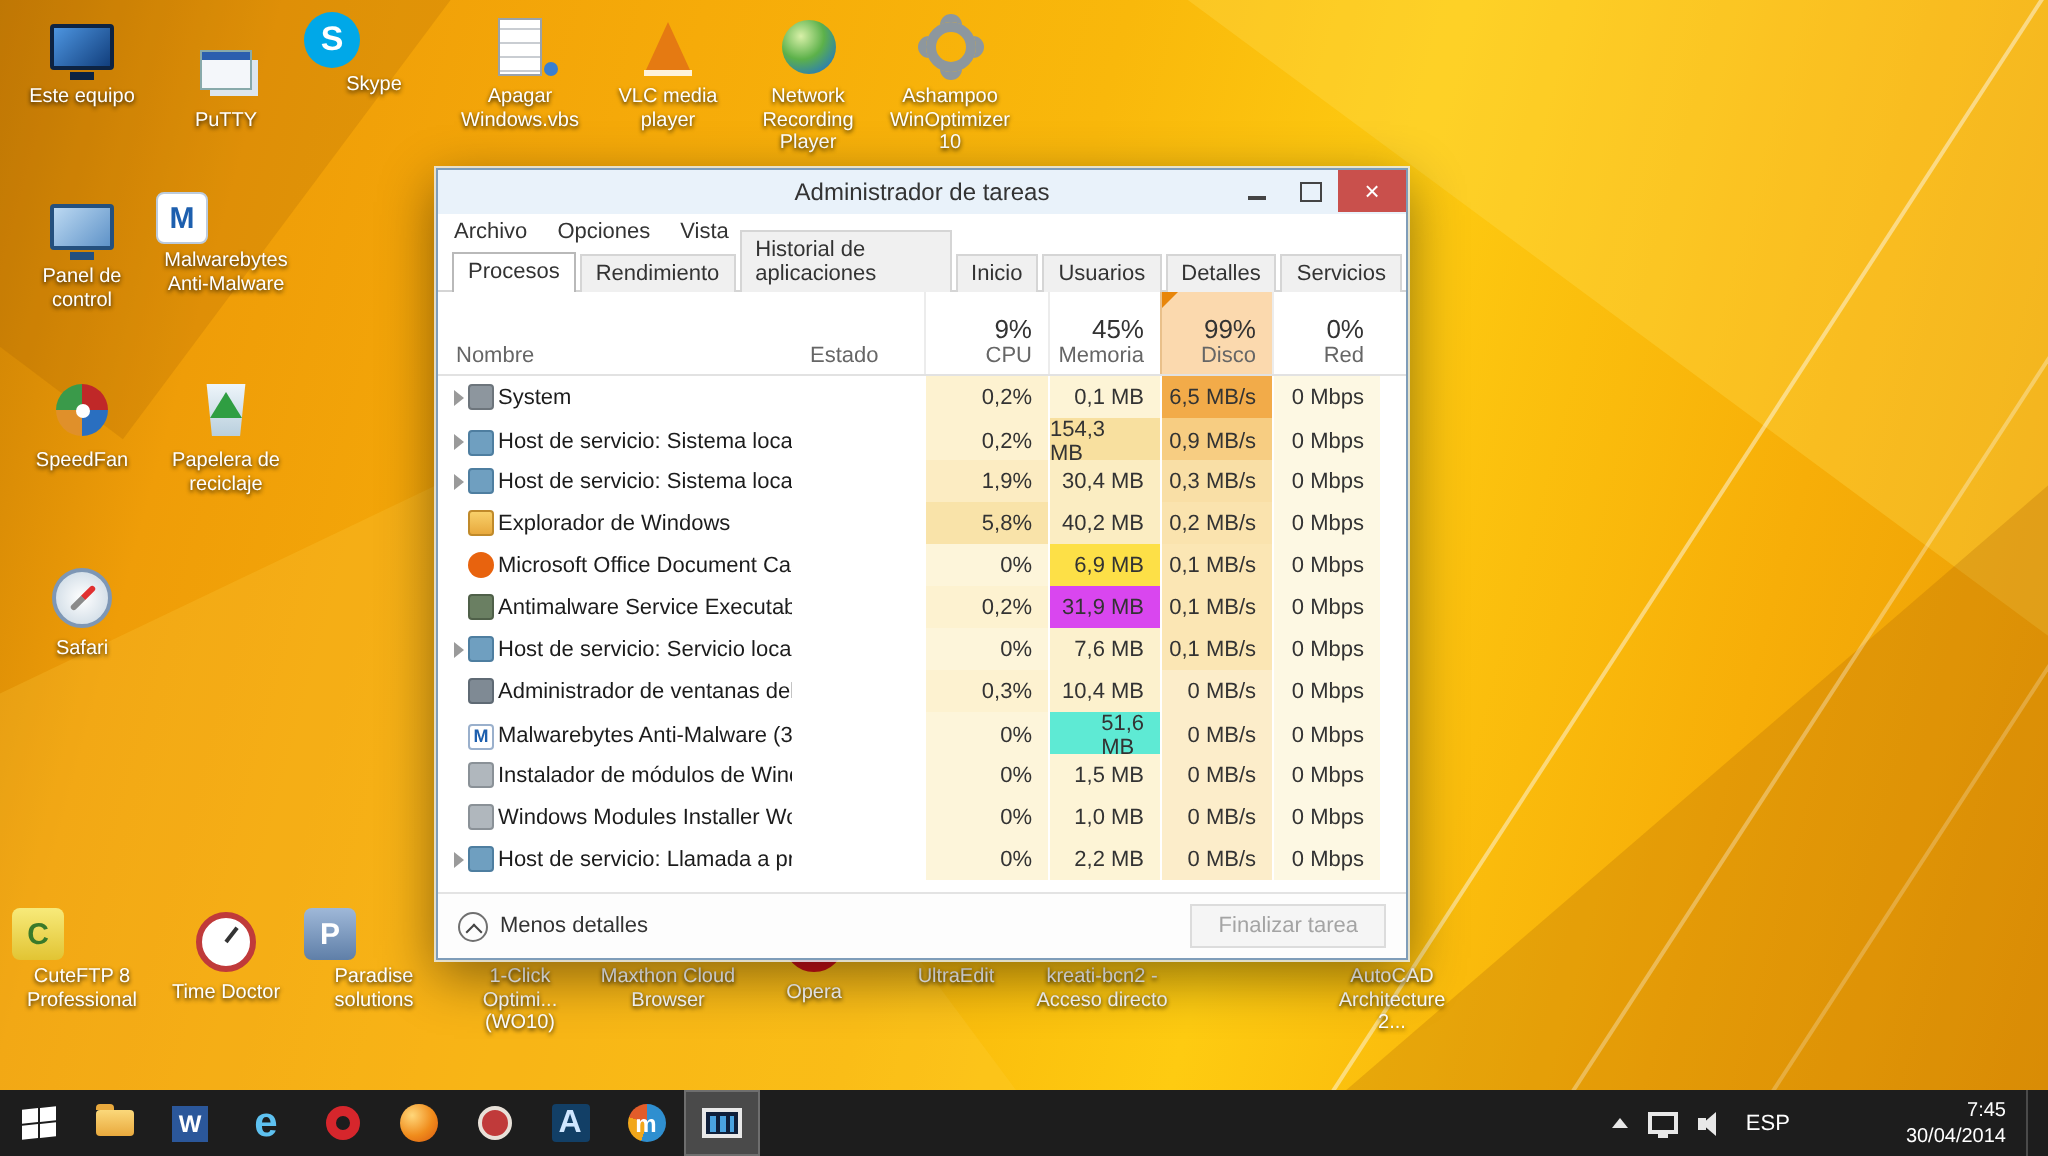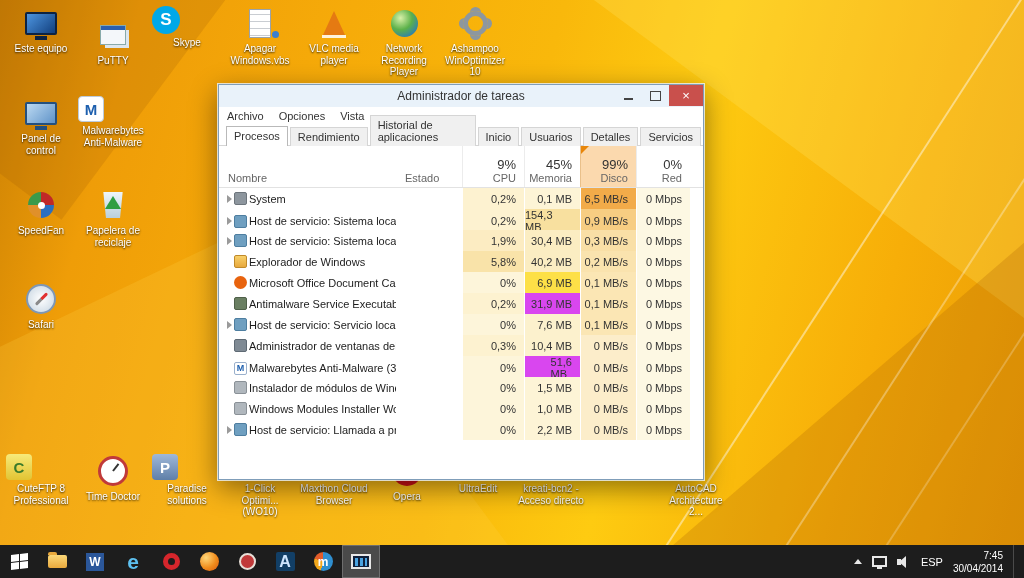--- a/index.html
+++ b/index.html
@@ -144,21 +144,21 @@
   .t-taskmgr{width:20px;height:15px;border:2px solid #e8e8e8;background:#0f1f3a;position:relative;}
   .t-taskmgr::after{content:"";position:absolute;left:2px;right:2px;bottom:1px;height:8px;background:repeating-linear-gradient(90deg,#4aa3e0 0 3px,transparent 3px 5px);}
   .tb-right { margin-left:auto; display:flex; align-items:center; gap:10px; padding-right:6px; height:100%; }
   .tray-chev { width:0; height:0; border-left:4px solid transparent; border-right:4px solid transparent; border-bottom:5px solid #e8e8e8; cursor:pointer; }
   .tray-net { width:15px; height:11px; border:2px solid #e8e8e8; position:relative; cursor:pointer; }
   .tray-net::after{content:"";position:absolute;left:3px;bottom:-4px;width:5px;height:2px;background:#e8e8e8;}
   .tray-vol { position:relative; width:14px; height:12px; cursor:pointer; }
   .tray-vol::before{content:"";position:absolute;left:0;top:3px;width:4px;height:6px;background:#e8e8e8;}
   .tray-vol::after{content:"";position:absolute;left:2px;top:0;width:0;height:0;border-top:6px solid transparent;border-bottom:6px solid transparent;border-right:7px solid #e8e8e8;}
   .tray-lang { color:#fff; font-size:11px; cursor:pointer; }
-  .tray-clock { display:flex; flex-direction:column; align-items:flex-end; color:#fff; font-size:10px; line-height:1.3; cursor:pointer; }
+  .tray-clock { display:flex; flex-direction:column; align-items:flex-end; color:#fff; font-size:10px; line-height:1.3; cursor:pointer;margin-left:48px; }
   .show-desktop { width:5px; height:100%; border-left:1px solid #4a4a4a; cursor:pointer; }
 </style>
 </head>
 <body>
 
 <div class="stage">
   <div class="shard shard1"></div>
   <div class="shard shard2"></div>
   <div class="shard shard3"></div>
   <div class="shard shard4"></div>
@@ -401,21 +401,21 @@
           <div class="cell val" style="background: rgb(253, 248, 227);">0 Mbps</div>
         </div>
         <div class="prow tm-grid">
           <div class="cell name">
             <span class="expander hidden"></span>
             <span class="ri ri-mbam"></span>
             <span>Malwarebytes Anti-Malware (32...</span>
           </div>
           <div class="cell status"></div>
           <div class="cell val" style="background: rgb(253, 245, 218);">0%</div>
-          <div class="cell val" style="background: #d946ef; padding-left: 31px;">51,6 MB</div>
+          <div class="cell val" style="background: #5eead4; padding-left: 31px;">51,6 MB</div>
           <div class="cell val" style="background: rgb(252, 237, 202);">0 MB/s</div>
           <div class="cell val" style="background: rgb(253, 248, 227);">0 Mbps</div>
         </div>
         <div class="prow tm-grid">
           <div class="cell name">
             <span class="expander hidden"></span>
             <span class="ri ri-installer"></span>
             <span>Instalador de módulos de Wind...</span>
           </div>
           <div class="cell status"></div>
@@ -443,20 +443,27 @@
             <span>Host de servicio: Llamada a pro...</span>
           </div>
           <div class="cell status"></div>
           <div class="cell val" style="background: rgb(253, 245, 218);">0%</div>
           <div class="cell val" style="background: rgb(253, 244, 214);">2,2 MB</div>
           <div class="cell val" style="background: rgb(252, 237, 202);">0 MB/s</div>
           <div class="cell val" style="background: rgb(253, 248, 227);">0 Mbps</div>
         </div>
       </div>
 
+    <div class="tm-footer">
+      <div class="fewer">
+        <span class="circle-chev"></span>
+        <span>Menos detalles</span>
+      </div>
+      <button class="end-task">Finalizar tarea</button>
+    </div>
   </div>
 
   <div class="taskbar">
     <div class="tb-left">
         <div class="tb-app">
           <span class="winflag">
             <span></span>
             <span></span>
             <span></span>
             <span></span>

